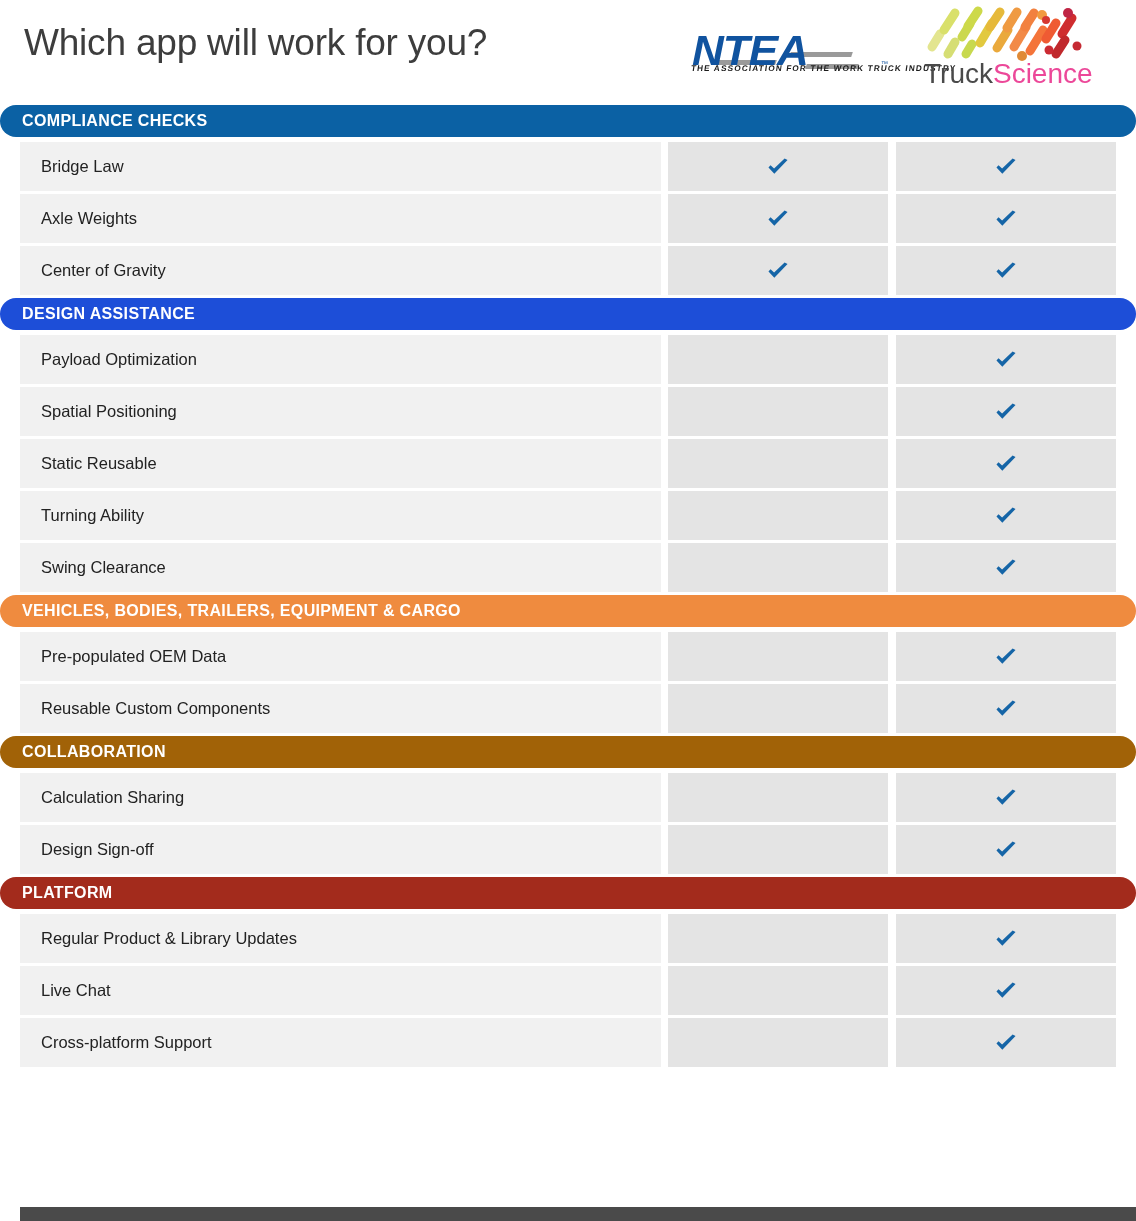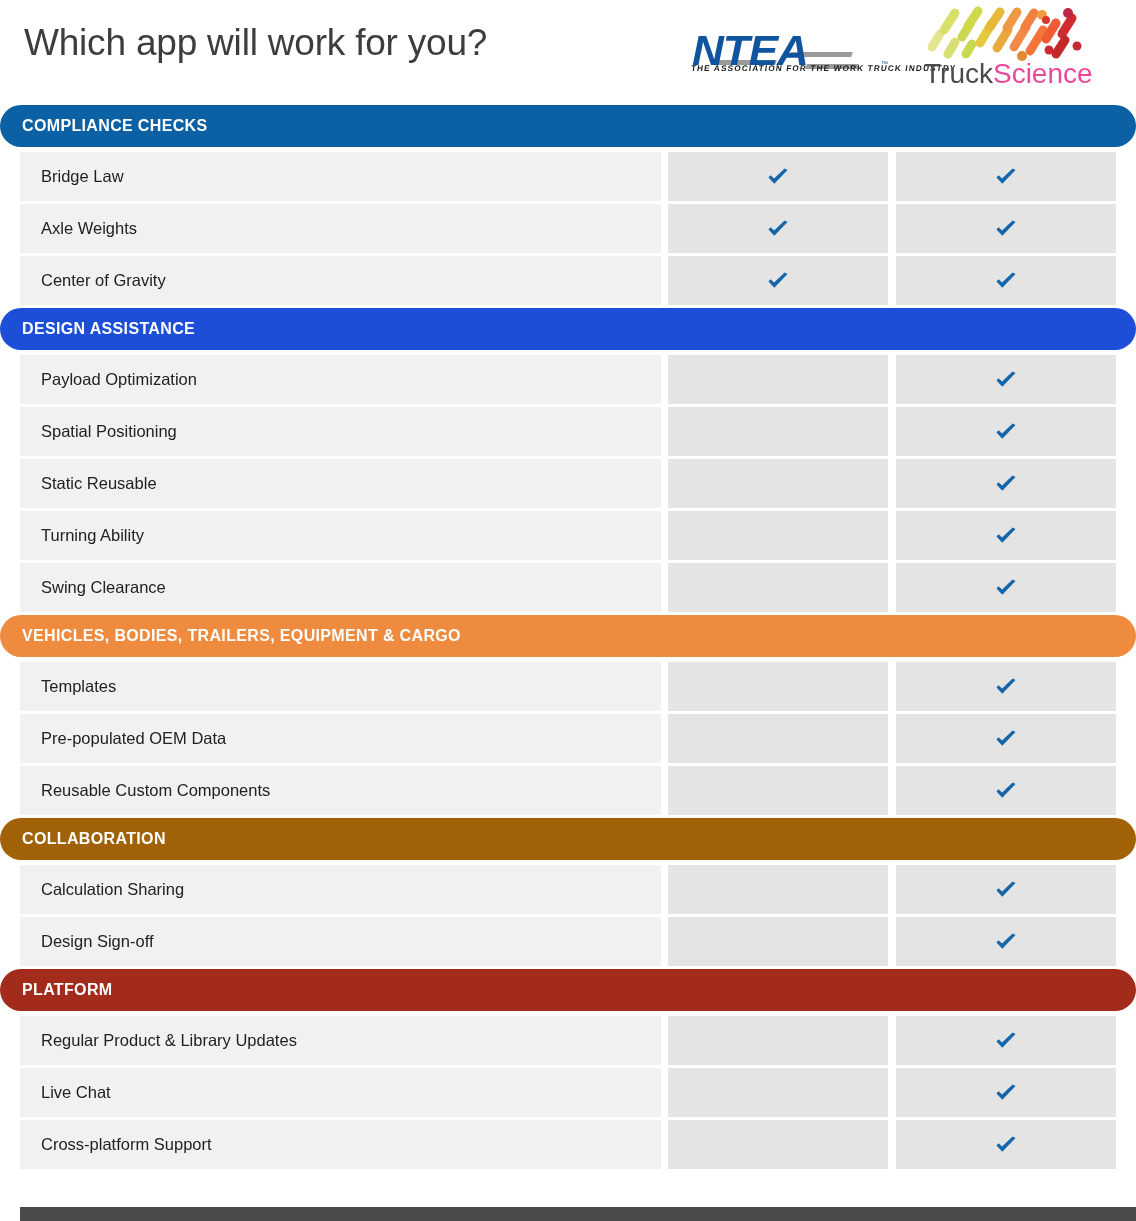--- a/index.html
+++ b/index.html
@@ -65,21 +65,21 @@
     position: absolute; left: 2px; top: 52px;
     font-size: 28px; font-weight: 400; white-space: nowrap;
   }
   .ts-truck { color: #4a4a4a; margin-top: 24px; }
   .ts-science { color: #ec4899; }
 
   
   .section { position: relative; width: 1136px; }
   .sec-header {
     position: relative;
-    height: 42px;
+    height: 32px;
     border-radius: 21px;
     display: flex; align-items: center;
     padding-left: 22px;
     color: #ffffff;
     font-size: 16px; font-weight: bold;
     letter-spacing: 0.35px;
     text-transform: uppercase;
   }
   .rows { padding-top: 5px; }
   .row {
@@ -279,31 +279,20 @@
           </div>
         </div>
       </div>
       <div class="section">
         <div class="sec-header" style="background:#ef8b3f">
           <span>VEHICLES, BODIES, TRAILERS, EQUIPMENT &amp; CARGO</span>
         </div>
         <div class="rows">
           <div class="row">
             <div class="cell-label">
-              <span>Templates</span>
-            </div>
-            <div class="cell-check cell-c1"></div>
-            <div class="cell-check cell-c2">
-              <svg class="check-icon" viewBox="0 0 24 24">
-                <path d="M3.2 12.4 L8.6 18.2 L20.8 5.6 L18.1 4.2 L8.4 13.4 L5.1 10.4 Z" fill="#1565a7"></path>
-              </svg>
-            </div>
-          </div>
-          <div class="row">
-            <div class="cell-label">
               <span>Pre-populated OEM Data</span>
             </div>
             <div class="cell-check cell-c1"></div>
             <div class="cell-check cell-c2">
               <svg class="check-icon" viewBox="0 0 24 24">
                 <path d="M3.2 12.4 L8.6 18.2 L20.8 5.6 L18.1 4.2 L8.4 13.4 L5.1 10.4 Z" fill="#1565a7"></path>
               </svg>
             </div>
           </div>
           <div class="row">

